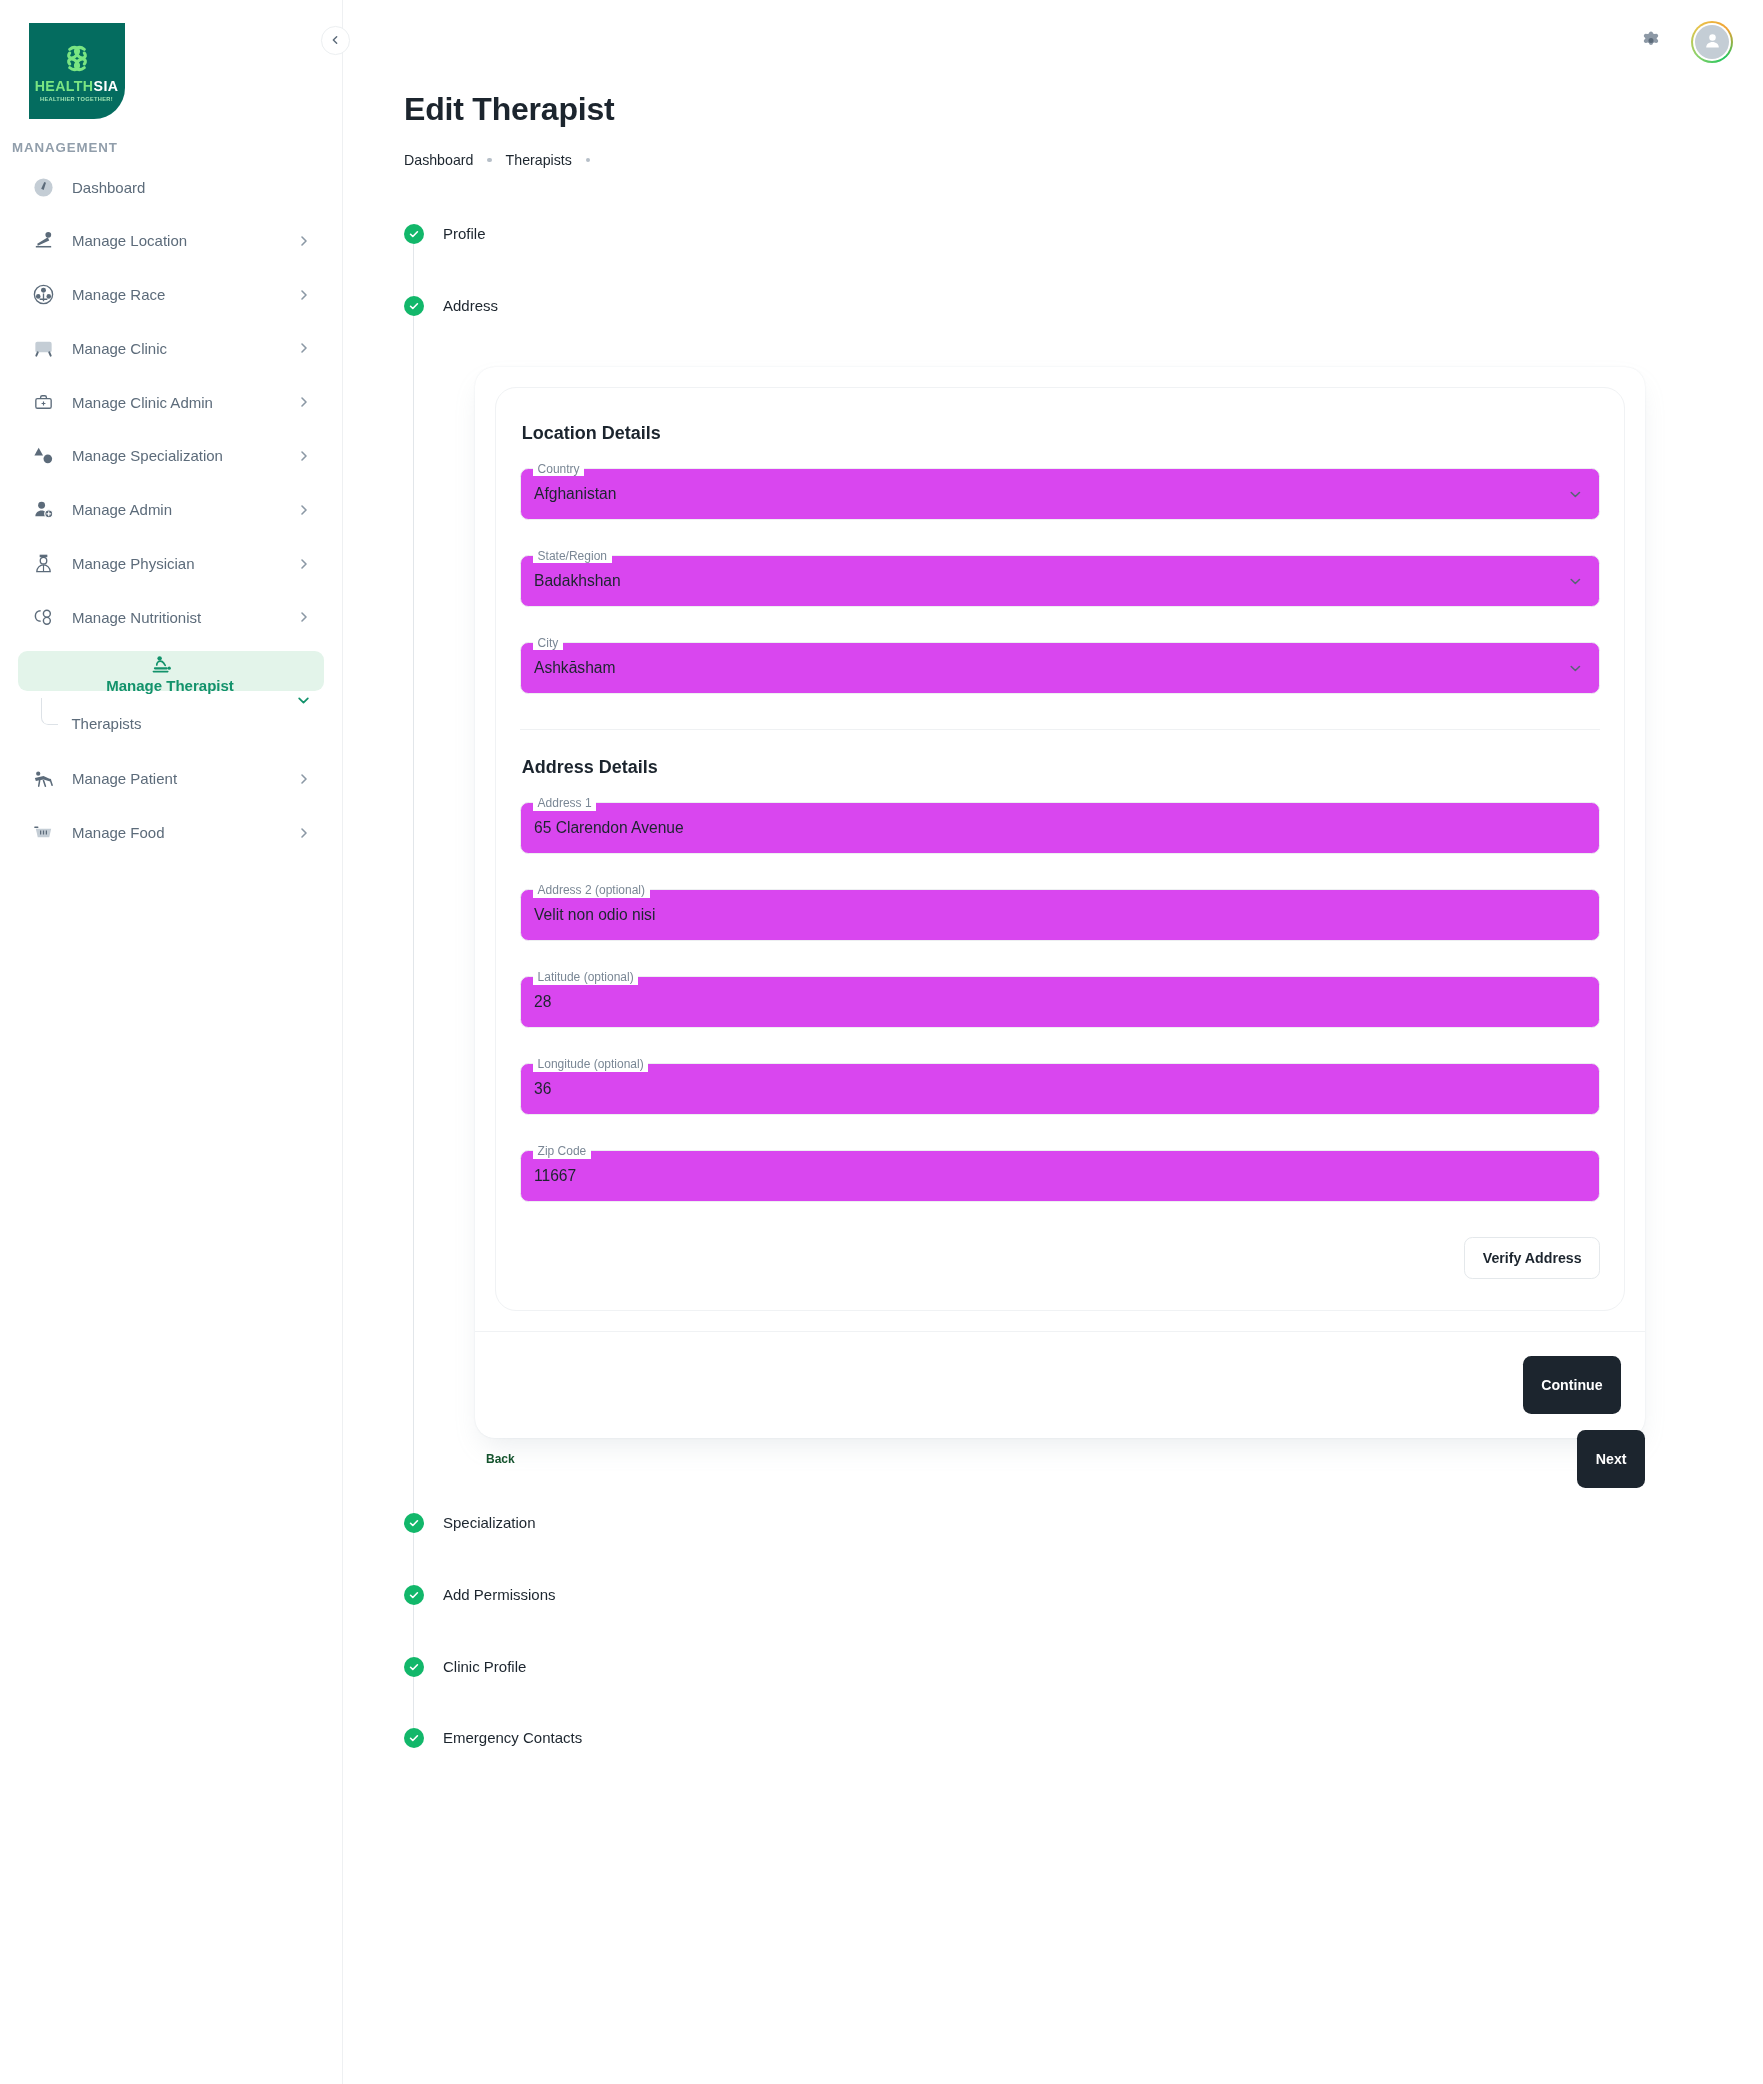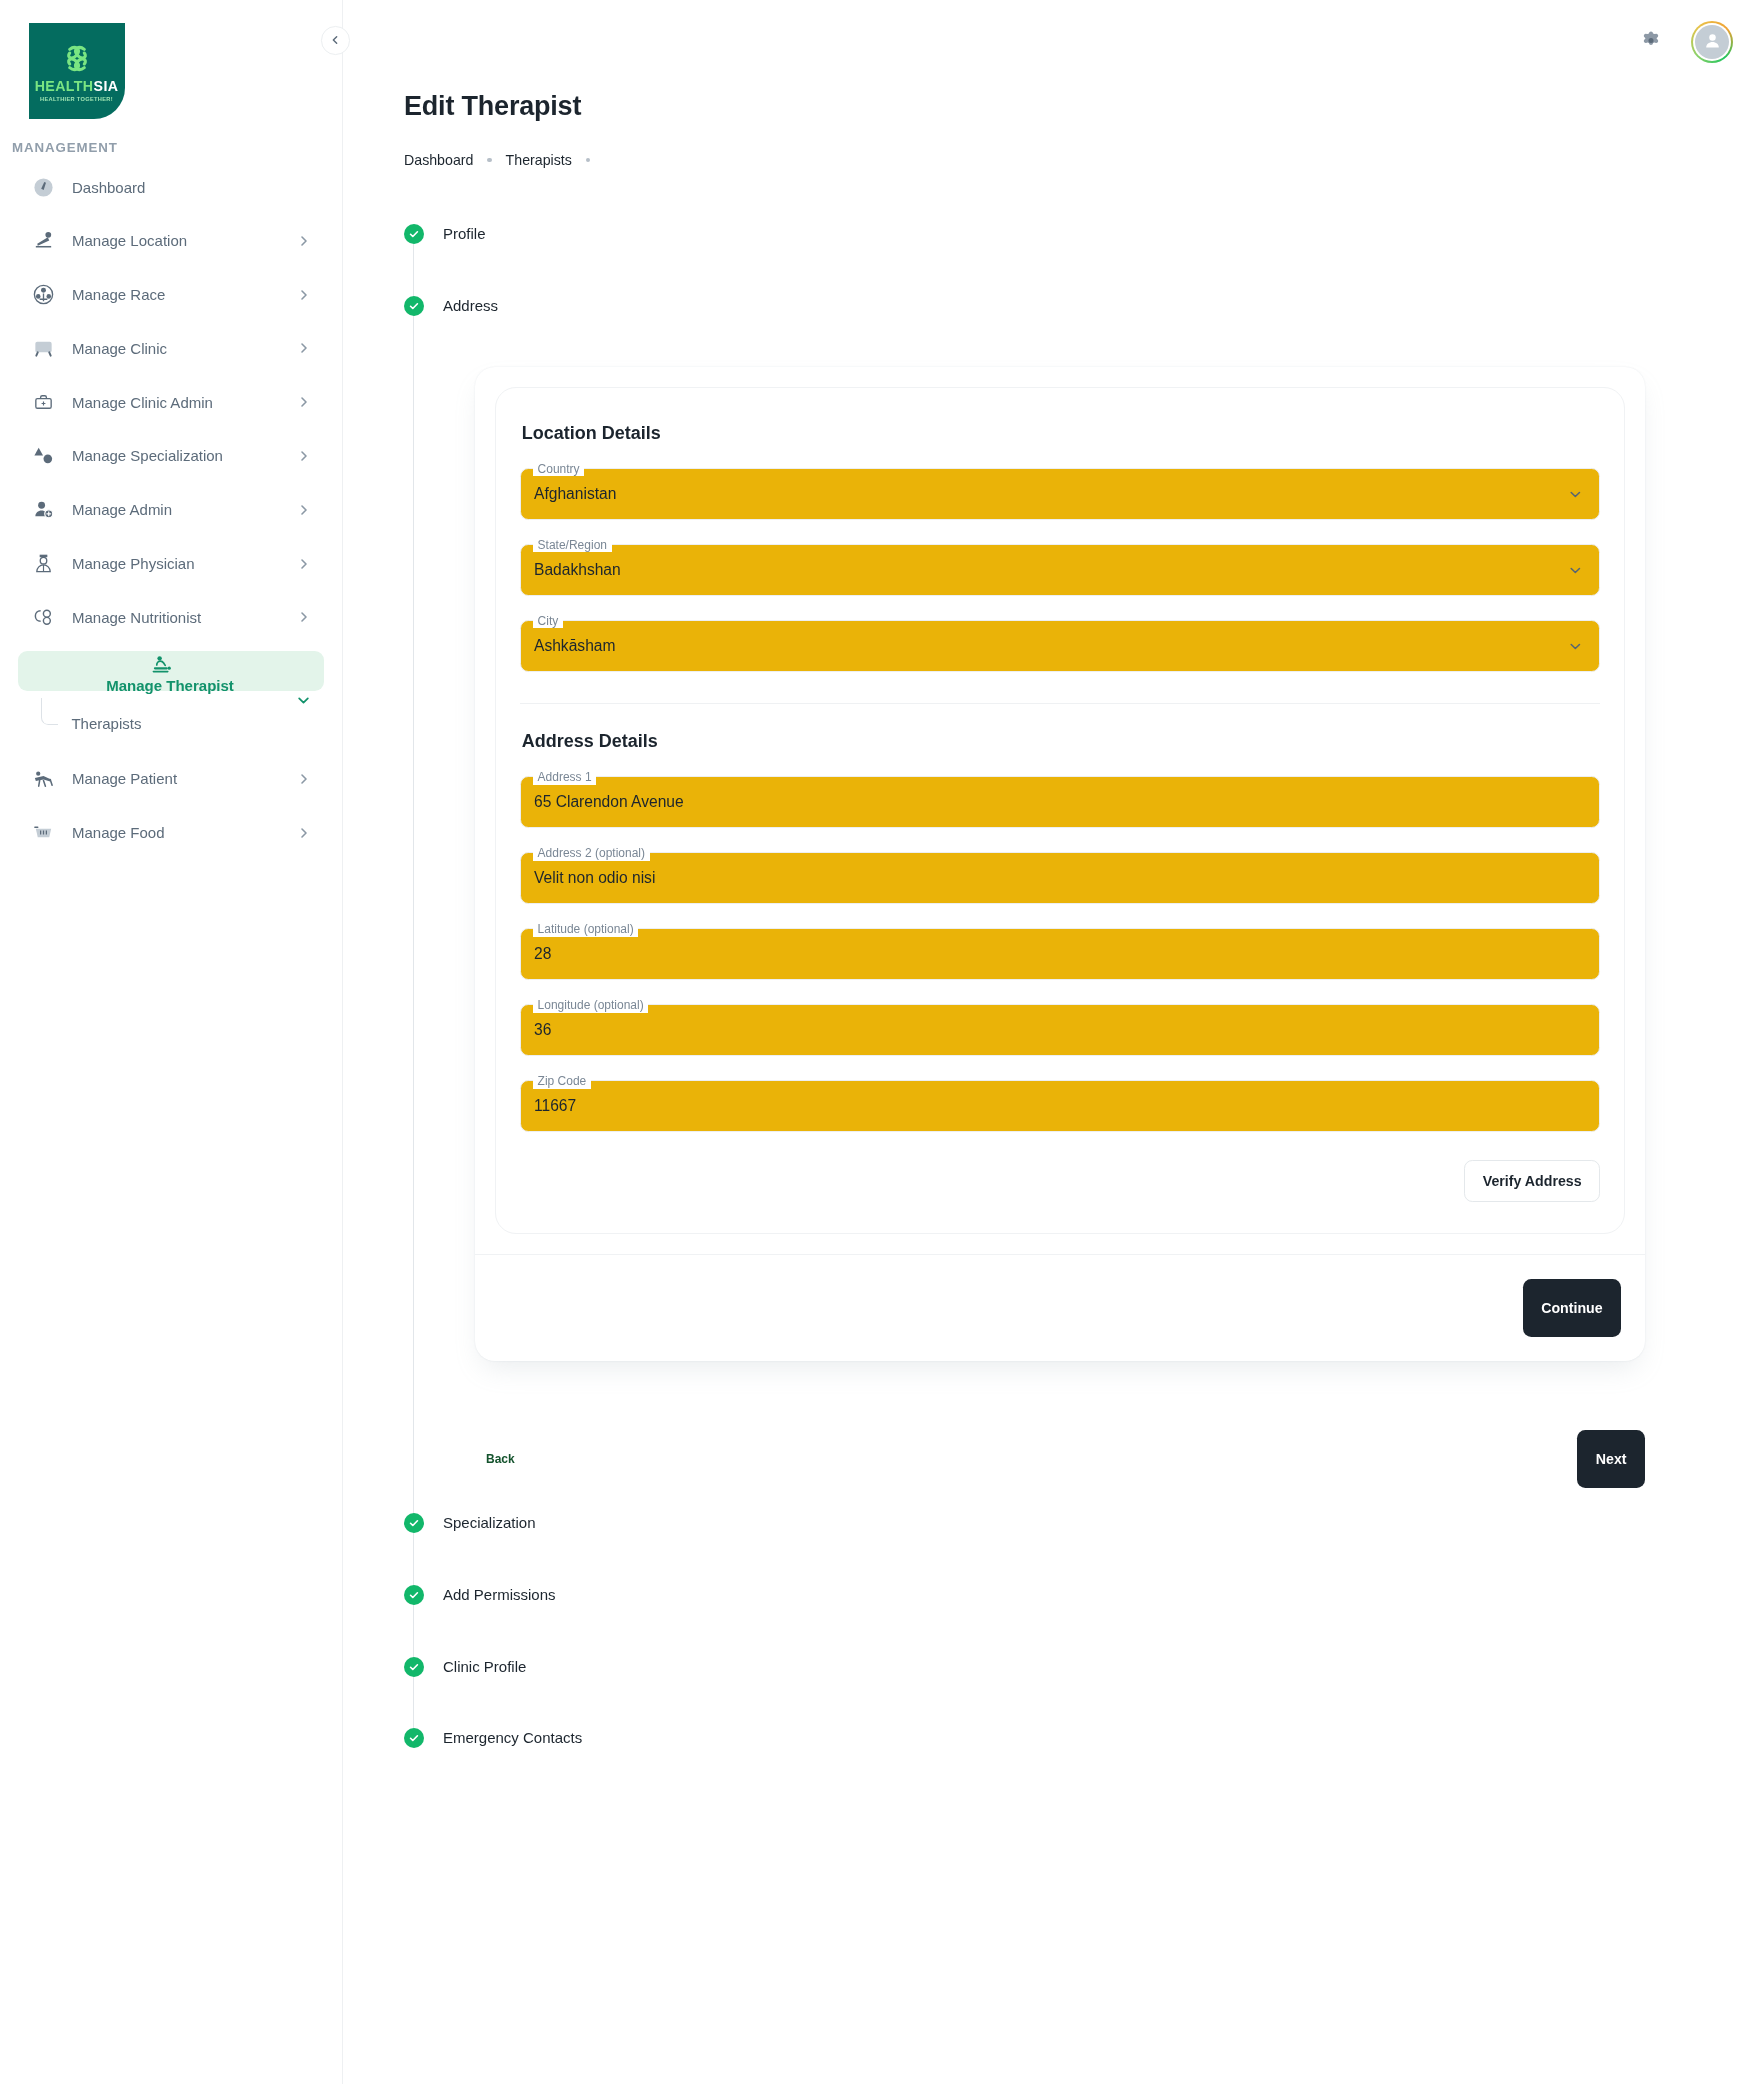--- a/index.html
+++ b/index.html
@@ -118,21 +118,21 @@
   #avatar-face {
     width: 100%; height: 100%; border-radius: 50%;
     background: #c4cdd5;
     display: flex; align-items: center; justify-content: center;
   }
 
   
   #main { position: absolute; left: 343px; top: 0; width: 1421px; }
   #page-title {
     position: absolute; left: 61px; top: 91px;
-    font-size: 27px; font-weight: bold; color: #1c252e;
+    font-size: 32px; font-weight: bold; color: #1c252e;
     letter-spacing: -0.2px;
   }
   #breadcrumb {
     position: absolute; left: 61px; top: 152px;
     display: flex; align-items: center;
   }
   .crumb { font-size: 14.2px; color: #1c252e; }
   .crumb.link { cursor: pointer; }
   .crumb-dot {
     width: 4.6px; height: 4.6px; border-radius: 50%;
@@ -171,22 +171,22 @@
   }
   .section-title {
     font-size: 18px; font-weight: bold; color: #1c252e;
     margin: 0 0 24px 1.8px;
   }
   .fieldset {
     position: relative;
     border: 0.9px solid #edeff1;
     border-radius: 8.3px;
     height: 52px;
-    margin-bottom: 24px;
-    background: #eab308;
+    margin-bottom: 35px;
+    background: #d946ef;
     display: flex; align-items: center;
     padding: 0 16.5px 0 13px;
     cursor: text;
   }
   .fieldset.selectish { cursor: pointer; }
   .flabel {
     position: absolute; left: 12px; top: -7.3px;
     background: #ffffff; padding: 0 4.6px;
     font-size: 12px; color: #7a8795;
     line-height: 14.7px;

